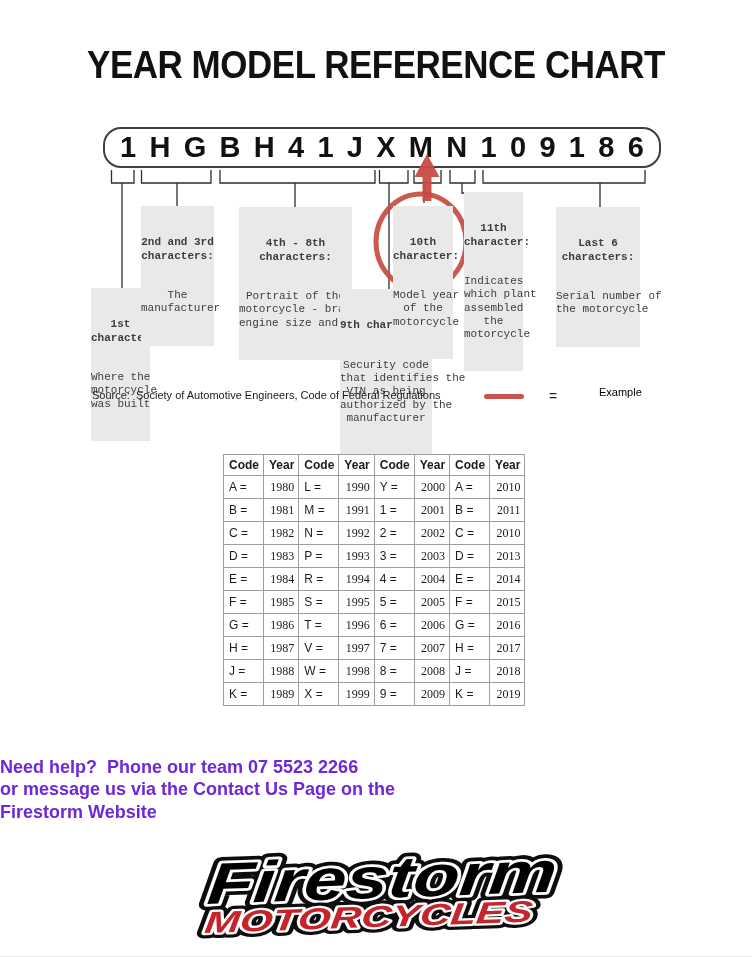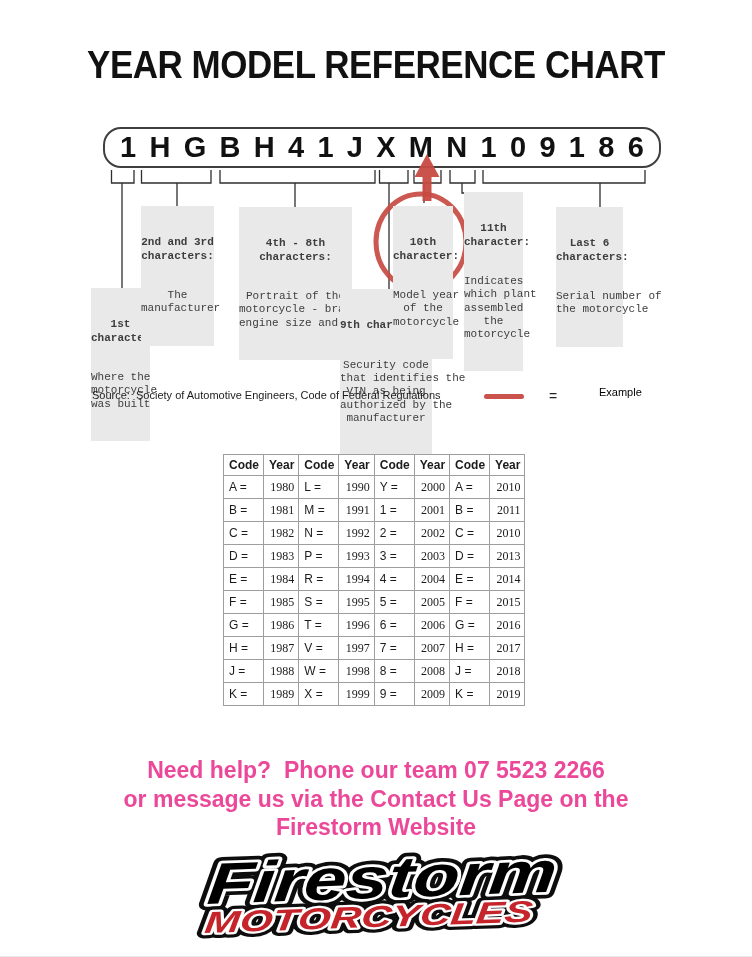--- a/index.html
+++ b/index.html
@@ -40,22 +40,22 @@
   }
   table.year-table th,table.year-table td{
     border:1px solid #9e9e9e;padding:0 4px;box-sizing:border-box;
   }
   table.year-table th{font-weight:bold;text-align:center;height:21px;padding-left:5px;}
   table.year-table td{height:23px;}
   table.year-table td.cd{text-align:left;padding-left:5px;}
   table.year-table td.yr{text-align:right;padding-right:4px;font-family:Liberation Serif, serif;}
   col.c-code{width:36px;} col.c-year{width:33px;}
   .help-text{
-    position:absolute;top:756px;left:0;width:100%;text-align:center;
-    font-size:23px;font-weight:bold;line-height:1.24;white-space:pre;color:#ec4899;
+    position:absolute;top:756px;left:0;width:100%;
+    font-size:18px;font-weight:bold;line-height:1.24;white-space:pre;color:#6d28d9;
   }
   .logo-svg{position:absolute;left:176px;top:848px;}
   .lg-outer{stroke:#0d0d0d;stroke-width:13;stroke-linejoin:round;fill:none;}
   .lg-mid{stroke:#ffffff;stroke-width:5.5;stroke-linejoin:round;fill:none;}
   .lg-core-black{fill:#000;}
   .lg-outer2{stroke:#0d0d0d;stroke-width:11;stroke-linejoin:round;fill:none;}
   .lg-mid2{stroke:#ffffff;stroke-width:4.5;stroke-linejoin:round;fill:none;}
   .lg-core-red{fill:var(--logo-red,#c5242b);}
   .logo-text{font-family:"Liberation Sans","DejaVu Sans",sans-serif;font-weight:bold;font-style:italic;}
   .bottom-edge{position:absolute;left:0;bottom:0;width:100%;height:1px;background:#e8e8e8;}
@@ -138,21 +138,21 @@
   </div>
   <div class="callout" style="left:464px;top:192px;width:59px;">
     <div class="co-t">11th
 character:</div>
     <div class="co-b">Indicates
 which plant
 assembled
 the
 motorcycle</div>
   </div>
-  <div class="callout" style="left:556px;top:207px;width:67px;">
+  <div class="callout" style="left:556px;top:207px;width:84px;">
     <div class="co-t">Last 6
 characters:</div>
     <div class="co-b">Serial number of
 the motorcycle</div>
   </div>
 
   <div class="source-text">Source:  Society of Automotive Engineers, Code of Federal Regulations</div>
   <div class="legend-equals">=</div>
   <div class="legend-label">Example</div>
 

